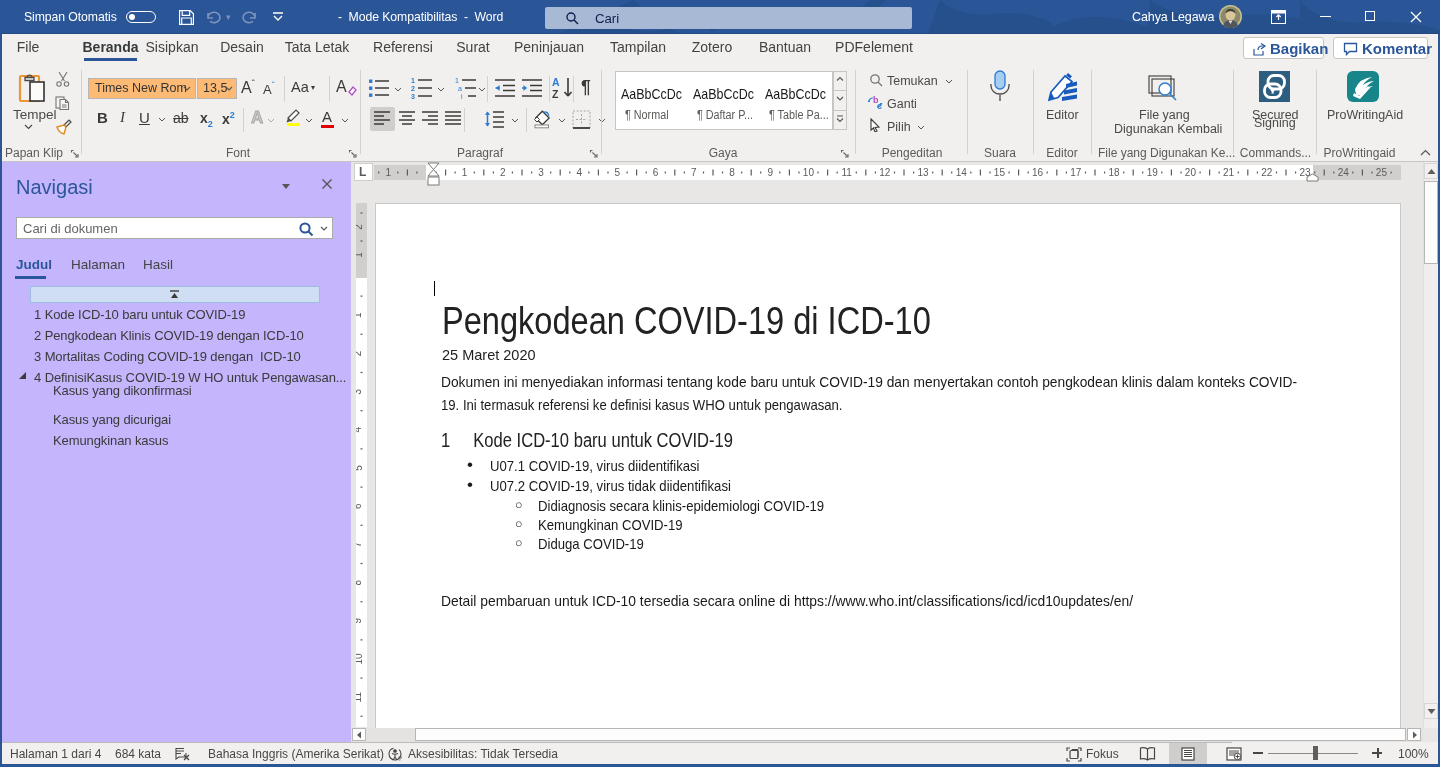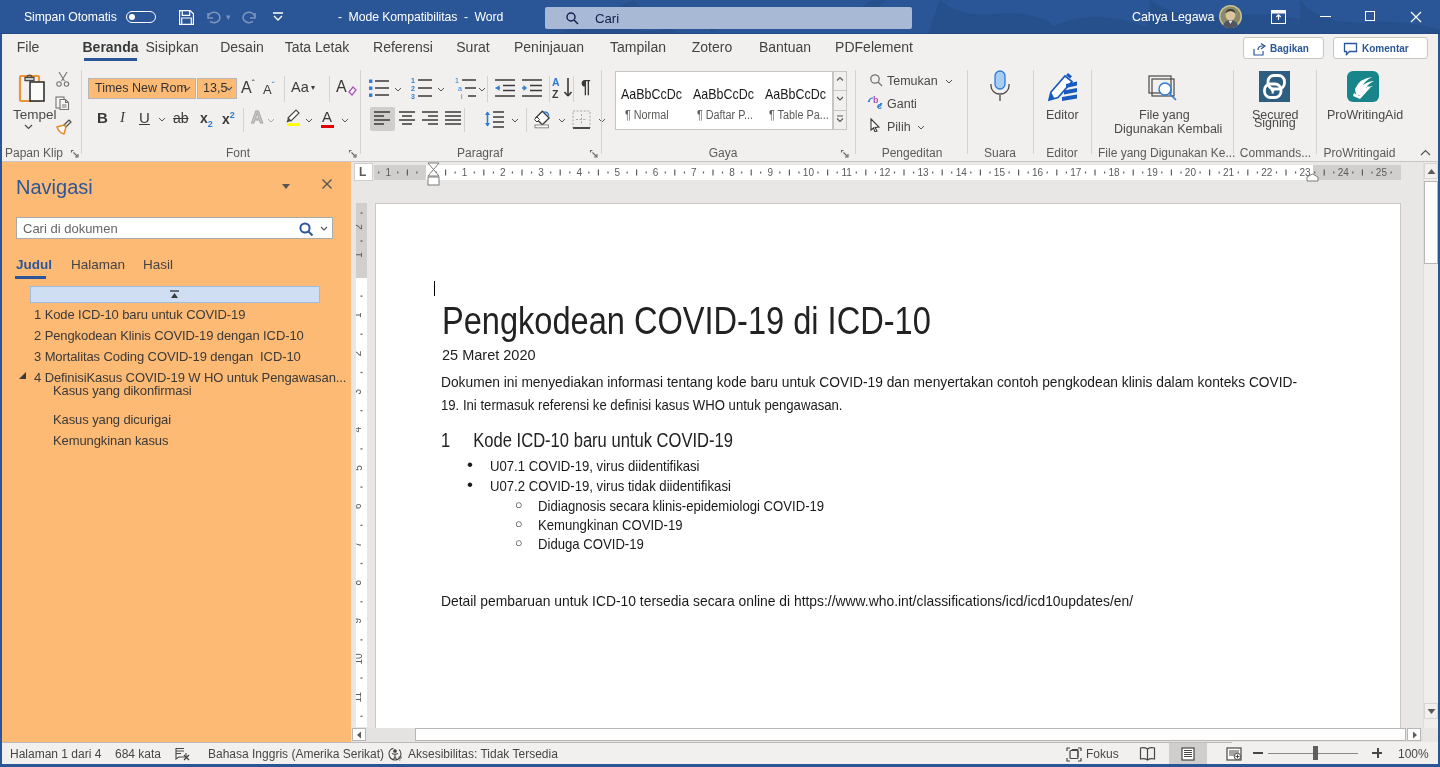--- a/index.html
+++ b/index.html
@@ -7,30 +7,30 @@
 
 .titlebar{position:absolute;left:0;top:0;width:1440px;height:34px;background:#2a5596;overflow:hidden;border-bottom:1px solid #234a85;}
 .titlebar svg.deco{position:absolute;left:0;top:0;}
 .tb-item{position:absolute;color:#fff;font-size:13.2px;letter-spacing:-0.1px;white-space:nowrap;}
 .searchbox{position:absolute;left:545px;top:7px;width:367px;height:22px;background:#a7b9d4;border-radius:2px;color:#0e1f4d;font-size:14px;}
 
 .tabrow{position:absolute;left:0;top:34px;width:1440px;height:28px;background:#f1f0ee;}
 .tab{position:absolute;top:0;height:28px;line-height:27px;font-size:14px;color:#444341;text-align:center;}
 .tab.active{color:#37393b;font-weight:bold;}
 .tab.active:after{content:"";position:absolute;left:2px;right:2px;bottom:1px;height:3px;background:#2a5596;}
-.topbtn{position:absolute;top:3px;height:22px;background:#fff;border:1px solid #c8c6c4;border-radius:3px;color:#2b579a;font-size:10px;font-weight:bold;line-height:21px;white-space:nowrap;}
+.topbtn{position:absolute;top:3px;height:22px;background:#fff;border:1px solid #c8c6c4;border-radius:3px;color:#2b579a;font-size:15px;font-weight:bold;line-height:21px;white-space:nowrap;}
 
 .ribbon{position:absolute;left:0;top:62px;width:1440px;height:100px;background:#f1f0ee;border-bottom:1px solid #c8c6c4;}
 .rsep{position:absolute;top:8px;height:84px;width:1px;background:#d4d2d0;}
 .glabel{position:absolute;top:84px;font-size:12px;color:#5c5b59;text-align:center;white-space:nowrap;}
 .launch{position:absolute;top:87px;width:10px;height:10px;}
 .rtext{position:absolute;font-size:12.5px;color:#4a4947;white-space:nowrap;}
 .combo{position:absolute;background:#fdba74;border:1px solid #b8b6b4;color:#333;font-size:12.5px;overflow:hidden;}
 
-.nav{position:absolute;left:0;top:162px;width:418px;height:580px;background:#fdba74;border-right:1px solid #4d7c0f;}
+.nav{position:absolute;left:0;top:162px;width:418px;height:580px;background:#c4b5fd;border-right:1px solid #4d7c0f;}
 .nav-title{position:absolute;left:16px;top:14px;font-size:20px;color:#2b579a;}
 .nav-search{position:absolute;left:16px;top:55px;width:317px;height:22px;background:#fff;border:1px solid #acaaa8;font-size:13px;color:#666;}
 .nav-tab{position:absolute;top:95px;font-size:13.5px;color:#444;}
 .nav-item{position:absolute;font-size:13px;color:#3b3a39;letter-spacing:-0.1px;white-space:nowrap;}
 
 .doc{position:absolute;left:351px;top:162px;width:1089px;height:580px;background:#e8e7e6;overflow:hidden;}
 .page{position:absolute;left:24px;top:41px;width:1026px;height:525px;background:#fff;border:1px solid #c9c8c6;border-bottom:none;}
 
 .status{position:absolute;left:0;top:742px;width:1232px;height:22px;background:#f1f0ee;border-top:1px solid #bdbbb9;font-size:12px;color:#484644;}
 .bluebase{position:absolute;left:0;top:764px;width:1440px;height:3px;background:#2a5596;}

